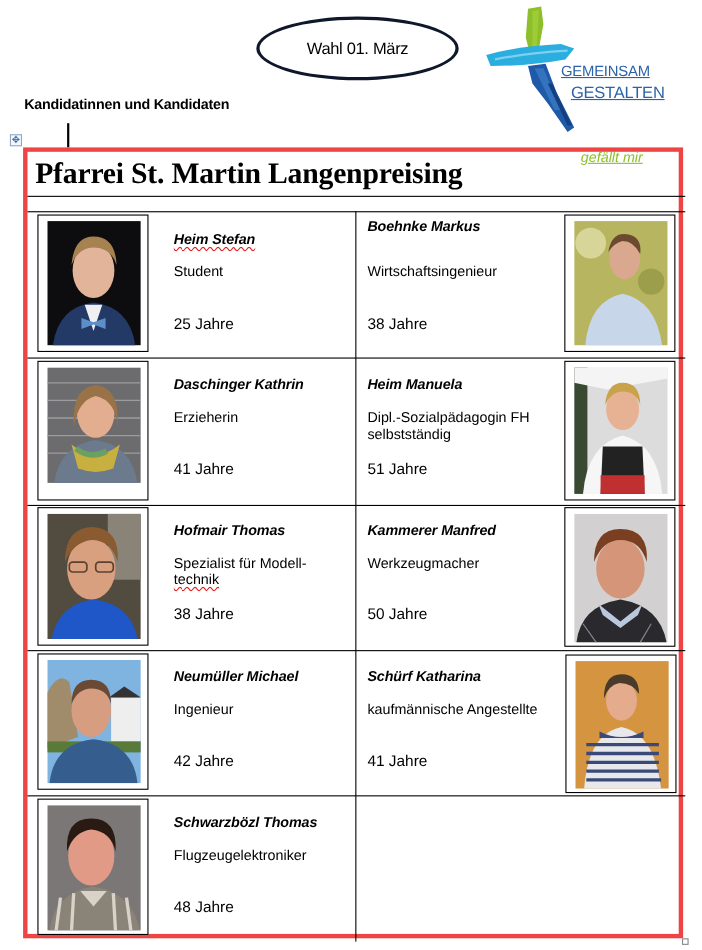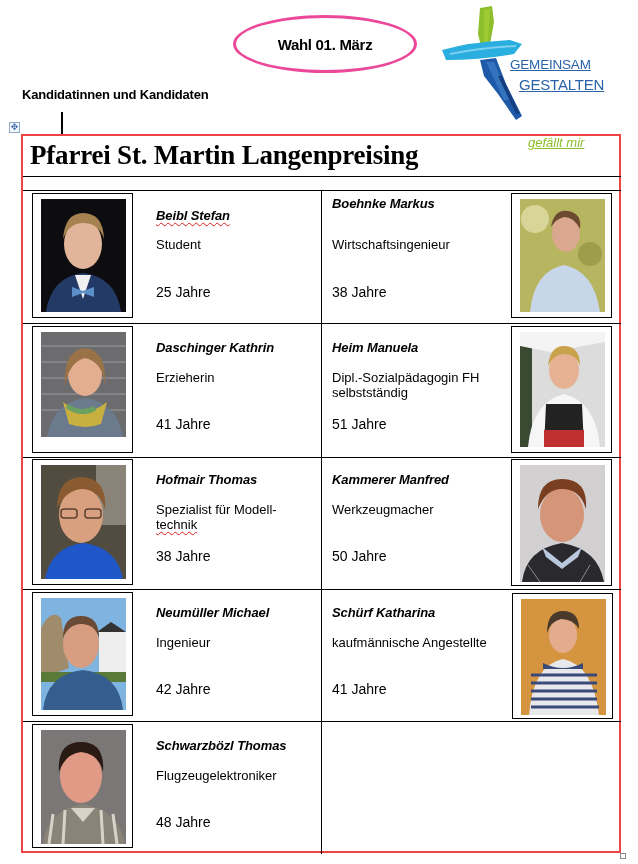--- a/index.html
+++ b/index.html
@@ -1,28 +1,28 @@
 <!DOCTYPE html>
 <html><head>
 <meta charset="utf-8">
 <style>
   html, body { margin:0; padding:0; background:#ffffff; }
   body { width:638px; height:864px; position:relative; overflow:hidden; font-family:"Liberation Sans", sans-serif; color:#000; }
   .abs { position:absolute; }
-  #ellipse { left:233px; top:15px; width:184px; height:58px; border:3px solid #ec4899; border-radius:50%; box-sizing:border-box; display:flex; align-items:center; justify-content:center; font-weight:bold; font-size:15px; letter-spacing:-0.3px; }
+  #ellipse { left:233px; top:15px; width:184px; height:58px; border:3px solid #0f172a; border-radius:50%; box-sizing:border-box; display:flex; align-items:center; justify-content:center; font-weight:normal; font-size:15px; letter-spacing:-0.3px; }
   #heading { left:22px; top:87px; font-size:13px; font-weight:bold; letter-spacing:-0.2px; }
   #heading-line { left:61px; top:112px; width:2px; height:22px; background:#000; }
   #move-handle { left:9px; top:122px; width:11px; height:11px; border:1px solid #8fa8c8; box-sizing:border-box; background:#f4f8fc; font-size:9px; line-height:9px; text-align:center; color:#3b6bb0; }
   #logo { left:440px; top:4px; width:190px; height:125px; }
   .logo-text { position:absolute; font-family:"Liberation Sans", sans-serif;text-decoration:underline; }
   #logo-gem { left:70px; top:53px; font-size:13.5px; color:#2a63a8; letter-spacing:-0.2px; }
   #logo-gest { left:79px; top:72px; font-size:15px; color:#2a63a8; letter-spacing:-0.2px; }
   #logo-gef { left:88px; top:95px; font-size:13px; color:#8cbf2b; font-style:italic;margin-top:36px; }
 
-  #table { left:21px; top:134px; width:600px; height:719px; border:2px solid #ef4444; box-sizing:border-box; }
+  #table { left:21px; top:134px; width:600px; height:719px; border:4px solid #ef4444; box-sizing:border-box; }
   .hline { position:absolute; left:0; width:598px; height:1px; background:#000; }
   .vline { position:absolute; width:1px; background:#000; }
   #title { position:absolute; left:7px; top:4px; font-family:"Liberation Serif", serif; font-weight:bold; font-size:27px; letter-spacing:-0.2px; }
 
   .frame { position:absolute; width:101px; border:1px solid #000; box-sizing:border-box; background:#fff; }
   .photo { position:absolute; left:8px; top:5px; width:85px; }
   .name { position:absolute; font-weight:bold; font-style:italic; font-size:13px; letter-spacing:-0.1px; }
   .job { position:absolute; font-size:13px; line-height:15px; }
   .age { position:absolute; font-size:14px; }
   .spell { text-decoration:underline wavy #e02020; text-decoration-thickness:1px; text-underline-offset:2px; }
@@ -71,21 +71,21 @@
     <div class="frame" style="left:9px; top:57px; height:125px">
       <svg class="photo" style="height:113px" viewBox="0 0 85 113">
         <rect width="85" height="113" fill="#0d0d10"></rect>
         <path d="M5 113 Q10 78 42 74 Q75 78 80 113 Z" fill="#243a66"></path>
         <path d="M34 76 L42 100 L50 76 Z" fill="#f0f0f2"></path>
         <path d="M31 88 L42 92 L53 88 L53 98 L42 94 L31 98 Z" fill="#5c8fc8"></path>
         <ellipse cx="42" cy="45" rx="19" ry="25" fill="#e2b49a"></ellipse>
         <path d="M22 40 Q24 14 42 14 Q62 14 63 40 Q58 24 42 24 Q28 24 22 40 Z" fill="#a5824f"></path>
       </svg>
     </div>
-    <div class="name" style="left:133px; top:72px"><span class="spell">Beibl Stefan</span></div>
+    <div class="name" style="left:133px; top:72px"><span class="spell">Heim Stefan</span></div>
     <div class="job" style="left:133px; top:101px">Student</div>
     <div class="age" style="left:133px; top:148px">25 Jahre</div>
   </div>
   <div>
     <div class="name" style="left:309px; top:60px">Boehnke Markus</div>
     <div class="job" style="left:309px; top:101px">Wirtschaftsingenieur</div>
     <div class="age" style="left:309px; top:148px">38 Jahre</div>
     <div class="frame" style="left:488px; top:57px; height:125px">
       <svg class="photo" style="height:113px" viewBox="0 0 85 113">
         <rect width="85" height="113" fill="#b7b560"></rect>

